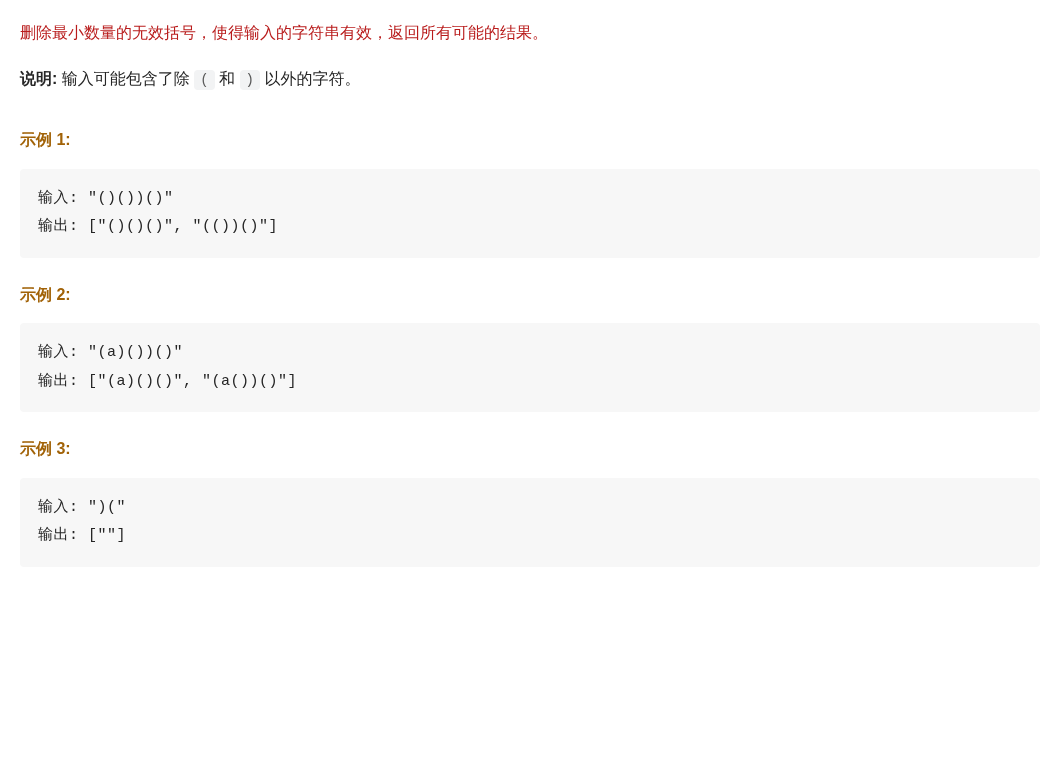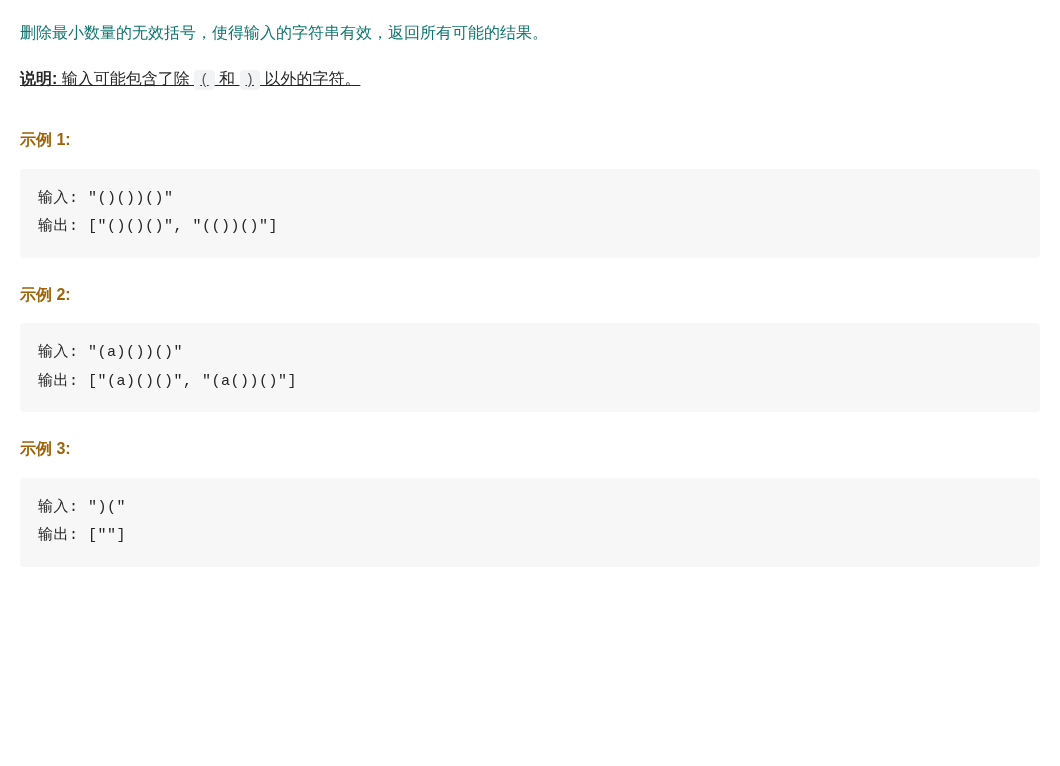--- a/index.html
+++ b/index.html
@@ -6,26 +6,25 @@
       font-family: -apple-system, BlinkMacSystemFont, "Segoe UI", "PingFang SC", "Microsoft YaHei", sans-serif;
       color: #262626;
       background: #ffffff;
       padding: 20px 20px 30px 20px;
       margin: 0;
       font-size: 16px;
       line-height: 1.6;
     }
     .intro {
       margin-bottom: 20px;
-      color: #0f766e;
+      color: #b91c1c;
     }
     .note {
       margin-bottom: 36px;
       color: #262626;
-      text-decoration: underline;
     }
     .note-label {
       font-weight: 600;
     }
     code.inline-code {
       background: #f2f3f4;
       color: #595959;
       padding: 2px 6px;
       border-radius: 4px;
       font-family: Menlo, Monaco, Consolas, "Courier New", monospace;

